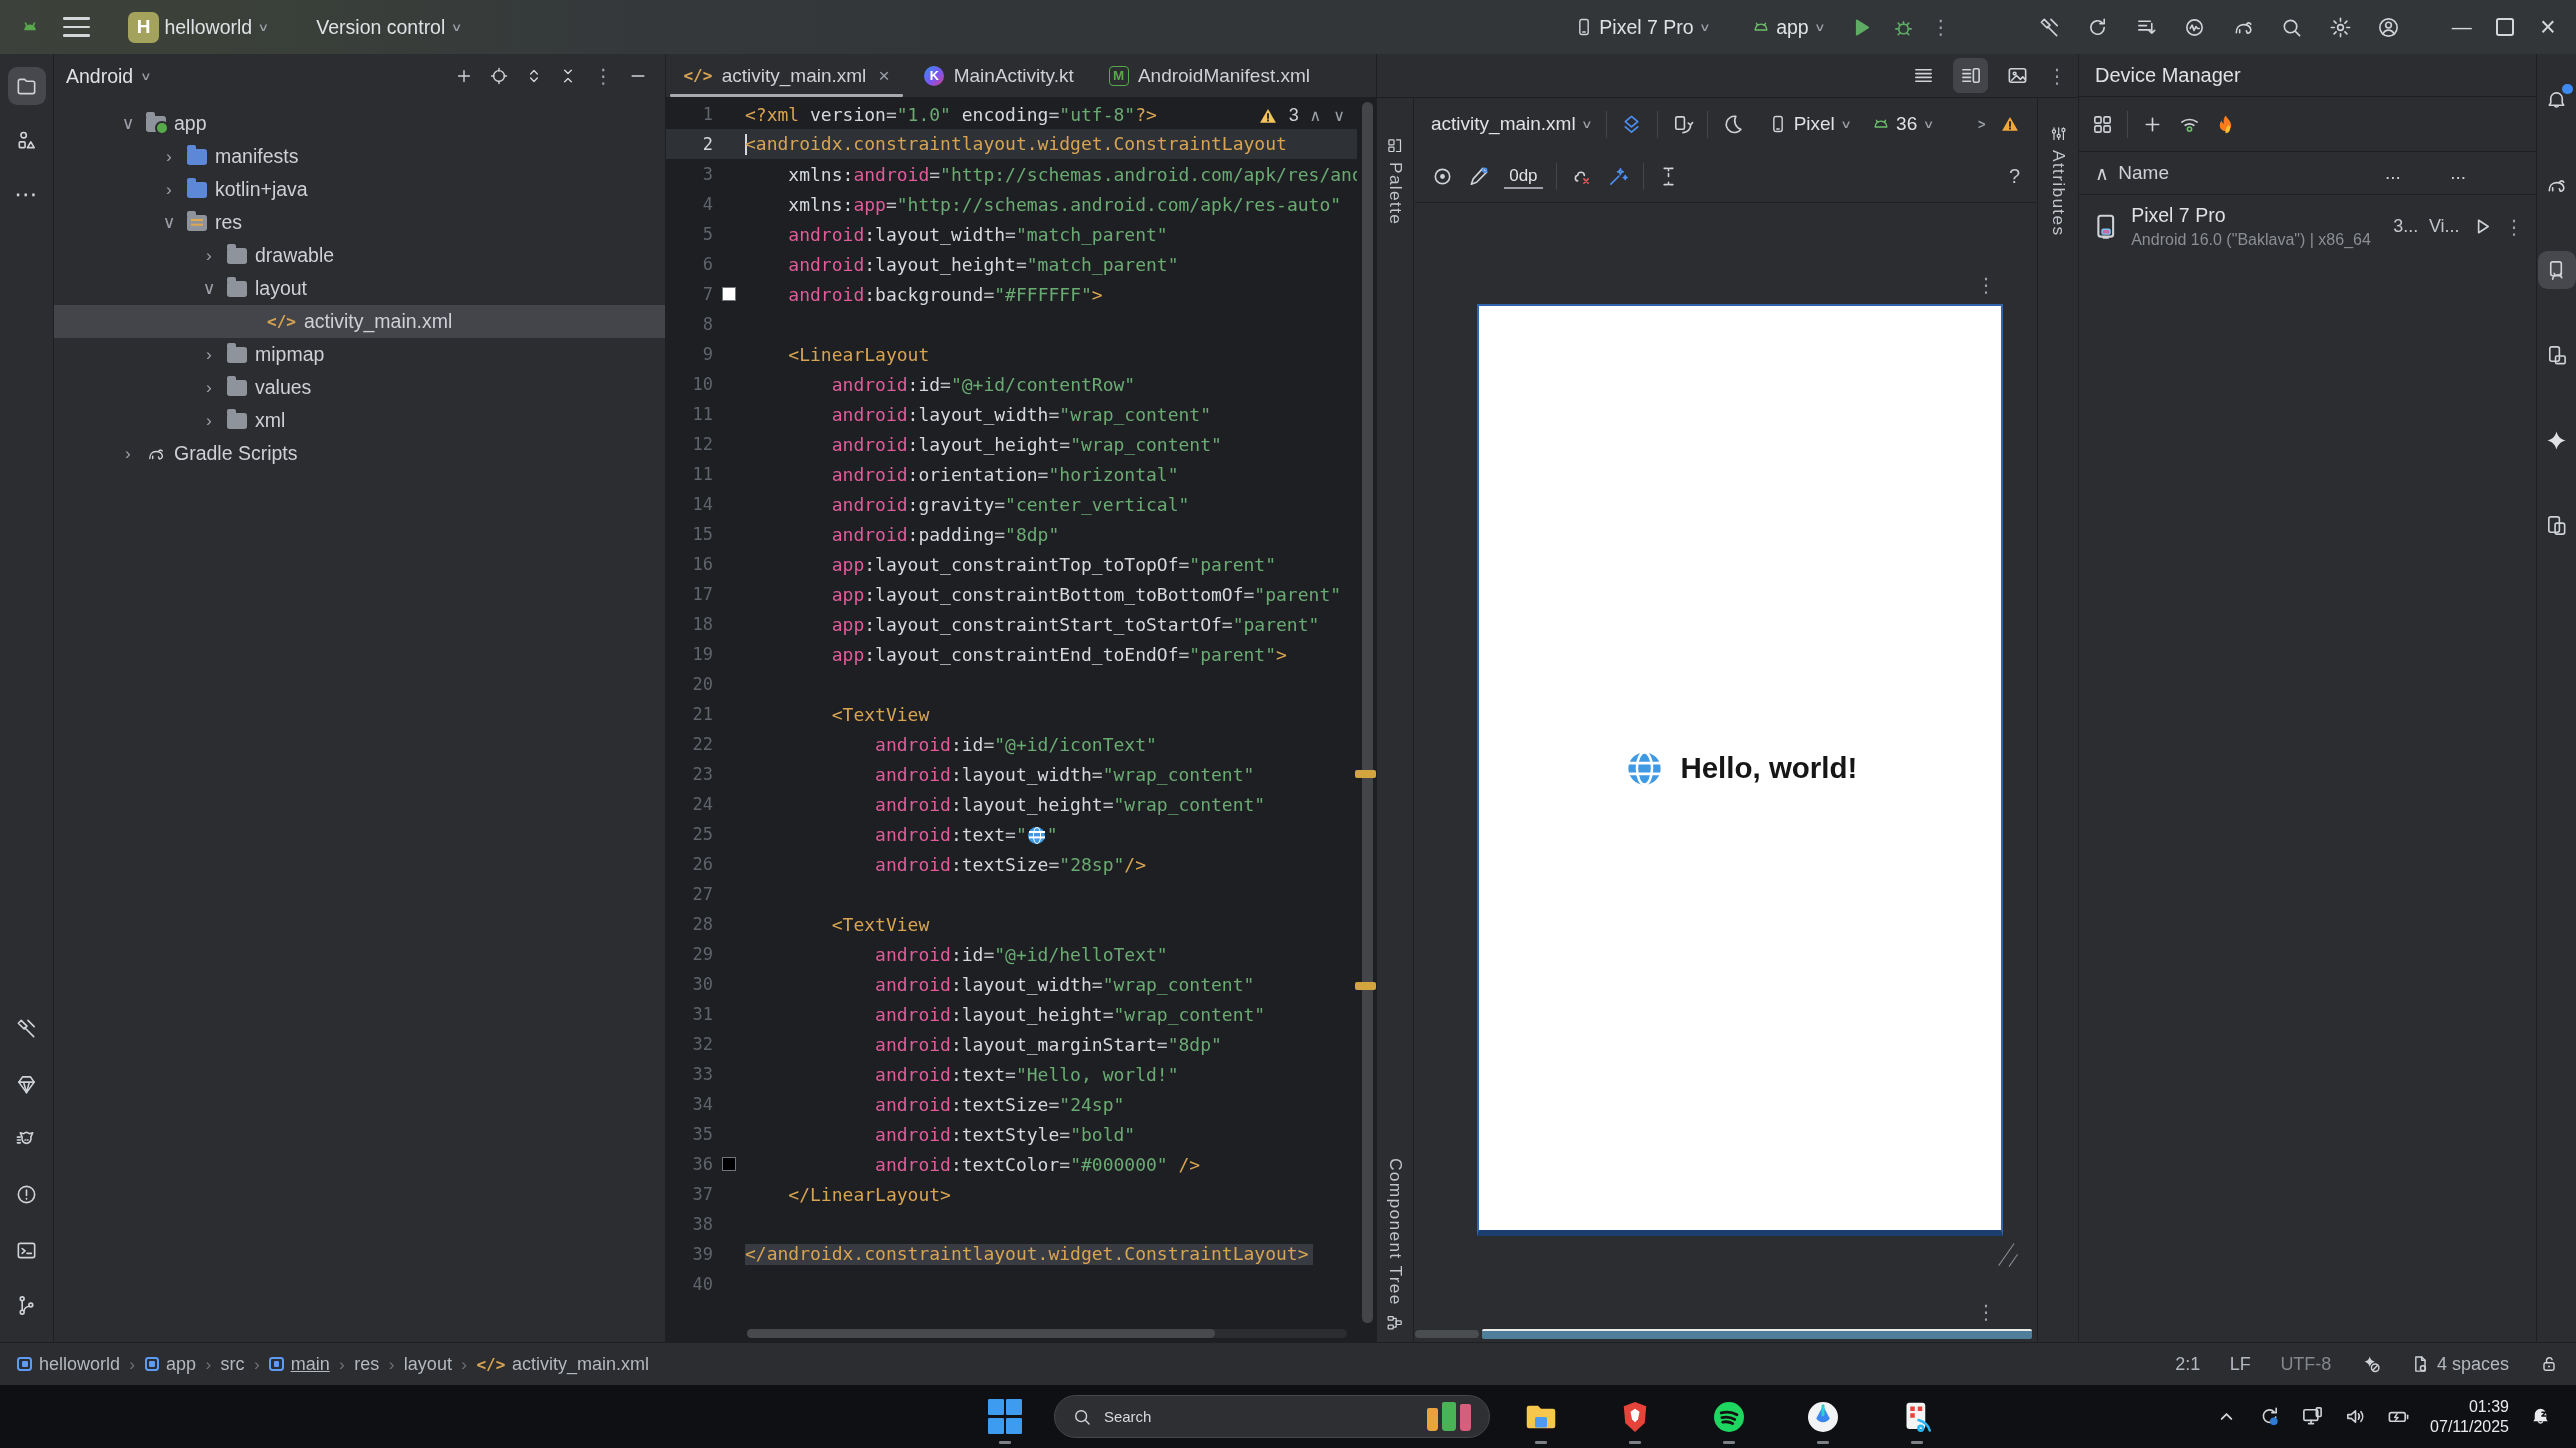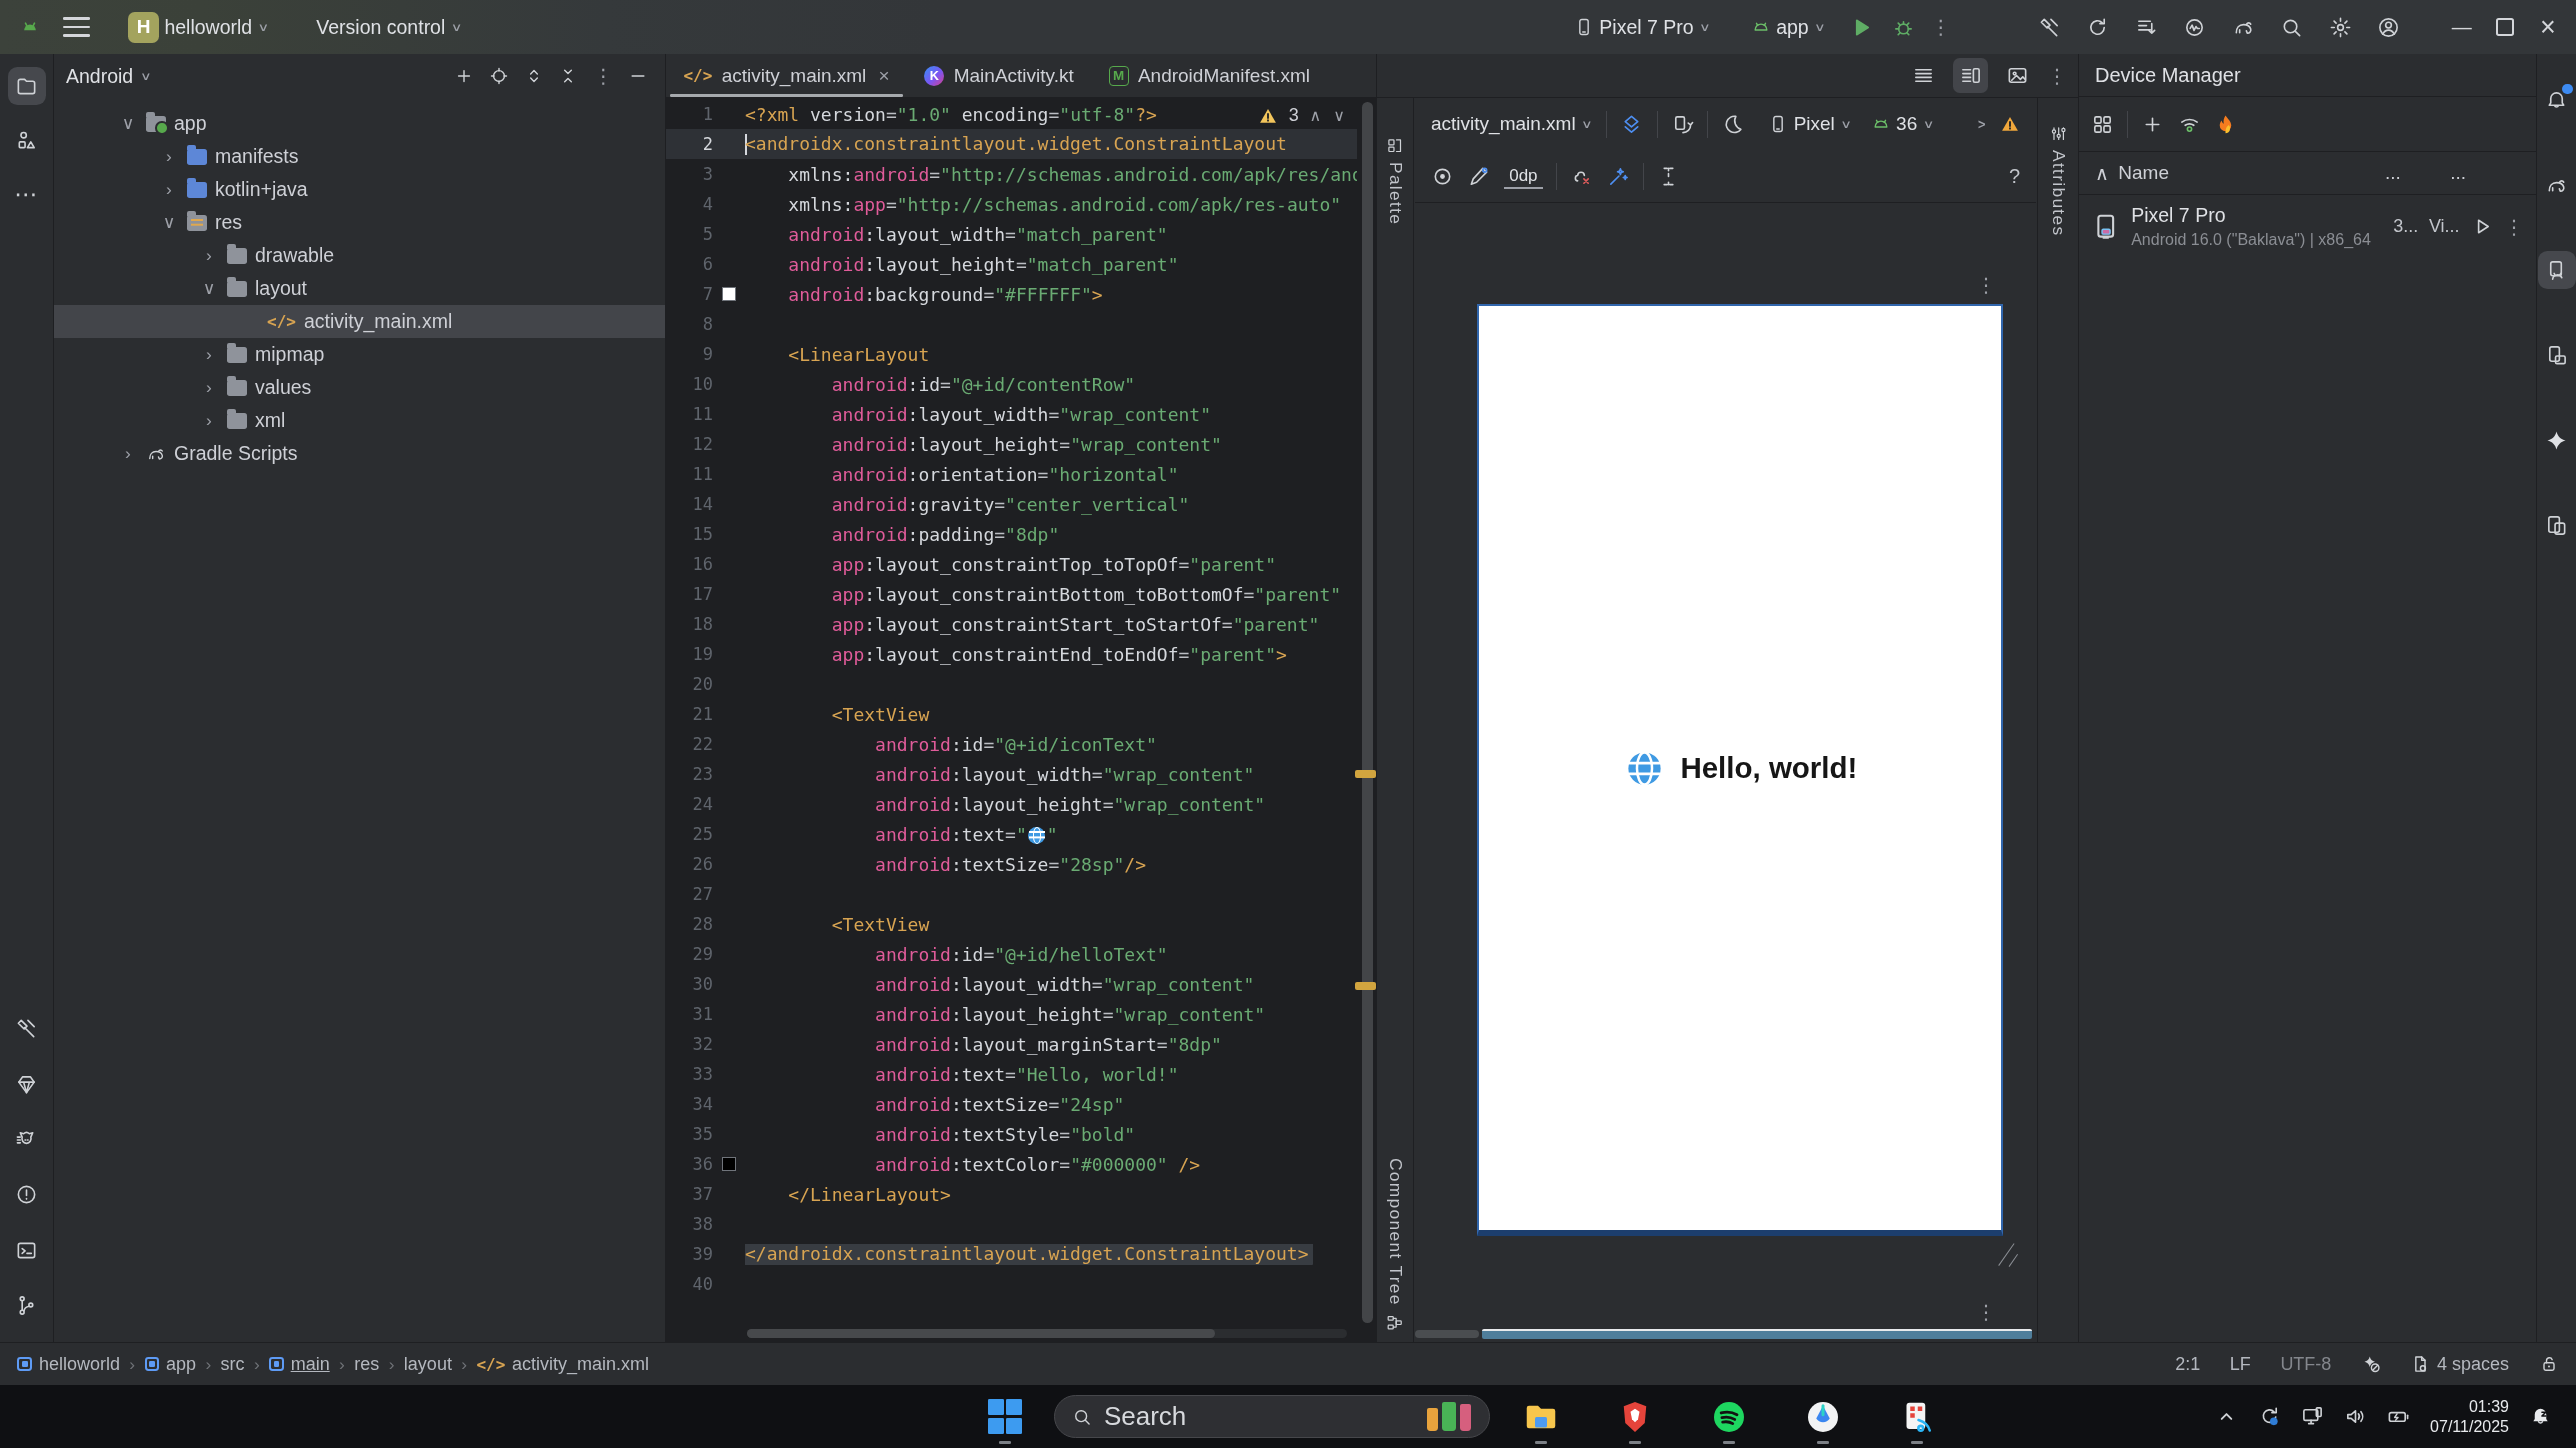--- a/index.html
+++ b/index.html
@@ -112,21 +112,21 @@
 .bc{display:flex;align-items:center;gap:9.4px}
 .bc .sep{color:#6f7277;font-size:17.4px}
 .modsq{width:14.8px;height:14.8px;border:2px solid #5e9bf5;border-radius:3.4px;position:relative}
 .modsq:after{content:"";position:absolute;inset:2.7px;background:#5e9bf5;border-radius:1.3px}
 .sb-right{margin-left:auto;display:flex;align-items:center;gap:29.5px}
 .sb-right .dim{color:#84878d}
 
 #taskbar{left:0;top:1385px;width:2576px;height:63px;background:#0f1013;display:flex;align-items:center}
 .win-logo{width:35px;height:35px;display:grid;grid-template-columns:16px 16px;grid-template-rows:16px 16px;gap:2.7px}
 .win-logo i{background:#3d9bf0;border-radius:1.3px}
-.search-pill{width:436px;height:43px;border-radius:21.5px;background:#2e2f33;border:0.7px solid #46474b;display:flex;align-items:center;gap:12px;padding:0 17.4px;color:#d7d9dd;font-size:26px}
+.search-pill{width:436px;height:43px;border-radius:21.5px;background:#2e2f33;border:0.7px solid #46474b;display:flex;align-items:center;gap:12px;padding:0 17.4px;color:#d7d9dd;font-size:15px}
 .flasks{margin-left:auto;display:flex;align-items:flex-end;gap:4px}
 .flask{width:10.7px;border-radius:2px 2px 3.4px 3.4px}
 .tk-app{width:43px;height:43px;display:flex;flex-direction:column;align-items:center;justify-content:center;position:relative}
 .tk-app:after{content:"";position:absolute;bottom:-6px;width:12px;height:2.7px;border-radius:1.3px;background:#7c8086}
 .tray{margin-left:auto;display:flex;align-items:center;gap:20px;padding-right:24px;color:#e8eaed}
 .clock{font-size:16px;text-align:right;line-height:1.25}
 </style>
 </head>
 <body>
 

